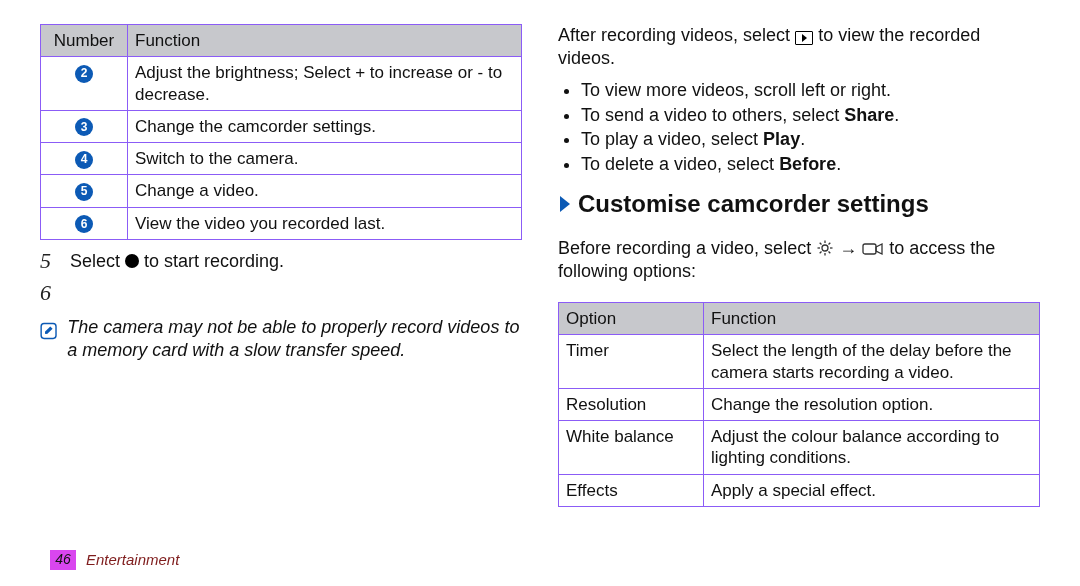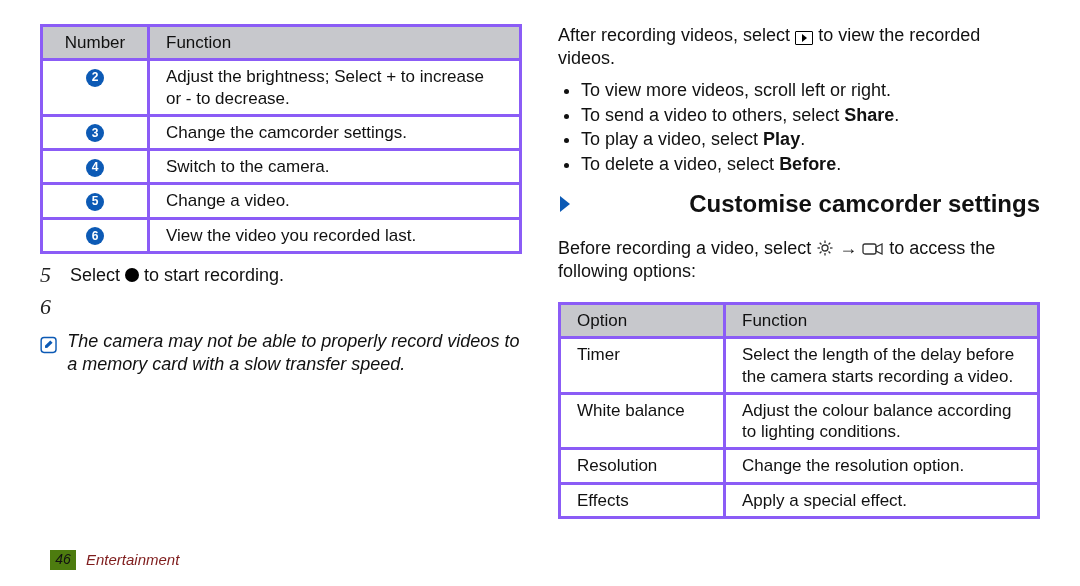--- a/index.html
+++ b/index.html
@@ -27,22 +27,22 @@
     flex: 1 1 0;
     min-width: 0;
   }
   
   table {
     border-collapse: collapse;
     width: 100%;
     font-size: 17px;
   }
   th, td {
-    border: 3px solid #8b5cf6;
-    padding: 5px 16px;
+    border: 1px solid #8b5cf6;
+    padding: 5px 7px;
     text-align: left;
     vertical-align: top;
   }
   thead th {
     background: #c7c8cc;
     font-weight: 500;
   }
   
   .num-badge {
     display: inline-flex;
@@ -124,21 +124,20 @@
   }
   .bold {
     font-weight: 700;
   }
   
   .section-head {
     display: flex;
     align-items: center;
     gap: 6px;
     margin: 14px 0 4px 0;
-    justify-content: space-between;
   }
   .section-title {
     font-size: 24px;
     font-weight: 700;
   }
   .desc {
     margin-bottom: 20px;
   }
   .play-box {
     display: inline-flex;
@@ -163,21 +162,21 @@
   .footer {
     position: absolute;
     left: 50px;
     bottom: 16px;
     display: flex;
     align-items: center;
     font-size: 15px;
     gap: 10px;
   }
   .page-num {
-    background: #4d7c0f;
+    background: #d946ef;
     width: 26px;
     height: 20px;
     display: inline-flex;
     align-items: center;
     justify-content: center;
     font-style: italic;
     font-size: 14px;
   }
   .page-section {
     font-style: italic;
@@ -310,26 +309,26 @@
           <th class="opt-cell">Option</th>
           <th>Function</th>
         </tr>
       </thead>
       <tbody>
         <tr>
           <td>Timer</td>
           <td>Select the length of the delay before the camera starts recording a video.</td>
         </tr>
         <tr>
+          <td>Resolution</td>
+          <td>Change the resolution option.</td>
+        </tr>
+        <tr>
           <td>White balance</td>
           <td>Adjust the colour balance according to lighting conditions.</td>
-        </tr>
-        <tr>
-          <td>Resolution</td>
-          <td>Change the resolution option.</td>
         </tr>
         <tr>
           <td>Effects</td>
           <td>Apply a special effect.</td>
         </tr>
       </tbody>
     </table>
 
   </div>
 </div>

